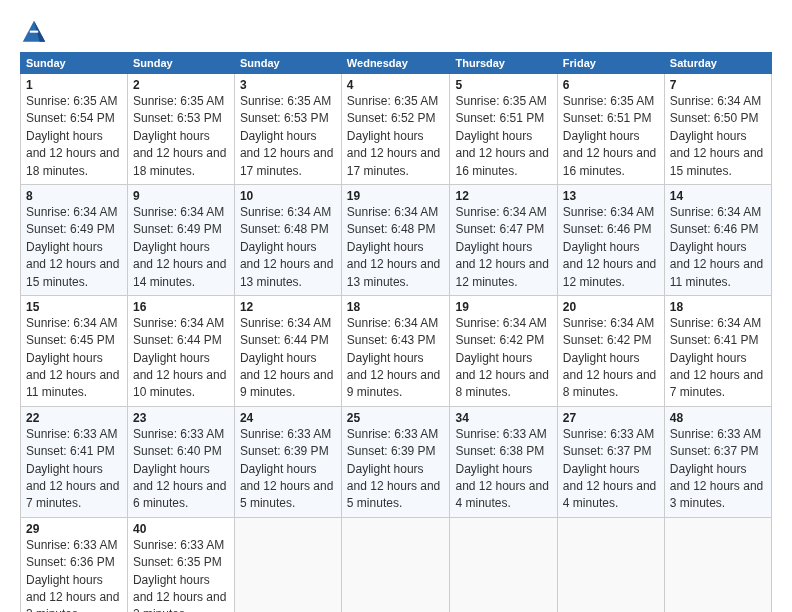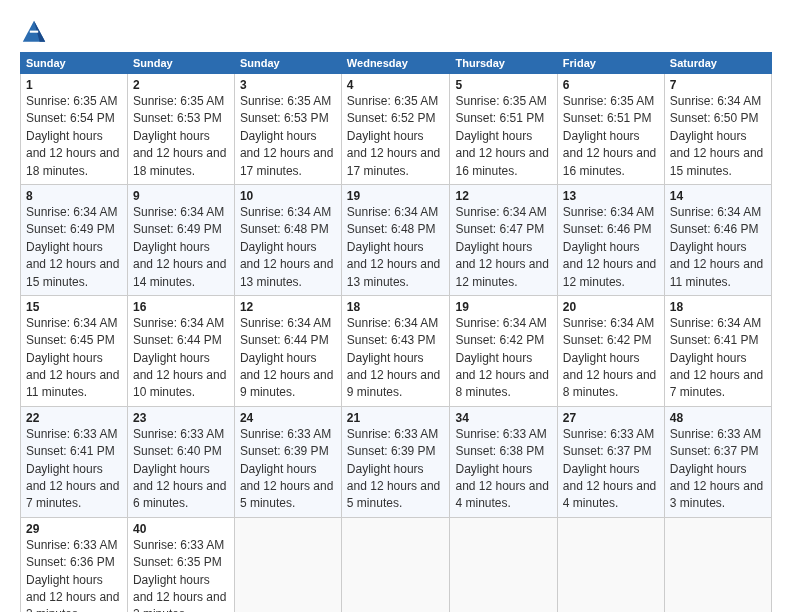--- a/index.html
+++ b/index.html
@@ -228,21 +228,21 @@
       </td>
           <td>
         <span class="day-num">23</span>
         <span class="day-info">Sunrise: 6:33 AM<br>Sunset: 6:40 PM<br>Daylight hours<br>and 12 hours and 6 minutes.</span>
       </td>
           <td>
         <span class="day-num">24</span>
         <span class="day-info">Sunrise: 6:33 AM<br>Sunset: 6:39 PM<br>Daylight hours<br>and 12 hours and 5 minutes.</span>
       </td>
           <td>
-        <span class="day-num">21</span>
+        <span class="day-num">25</span>
         <span class="day-info">Sunrise: 6:33 AM<br>Sunset: 6:39 PM<br>Daylight hours<br>and 12 hours and 5 minutes.</span>
       </td>
           <td>
         <span class="day-num">34</span>
         <span class="day-info">Sunrise: 6:33 AM<br>Sunset: 6:38 PM<br>Daylight hours<br>and 12 hours and 4 minutes.</span>
       </td>
           <td>
         <span class="day-num">27</span>
         <span class="day-info">Sunrise: 6:33 AM<br>Sunset: 6:37 PM<br>Daylight hours<br>and 12 hours and 4 minutes.</span>
       </td>

